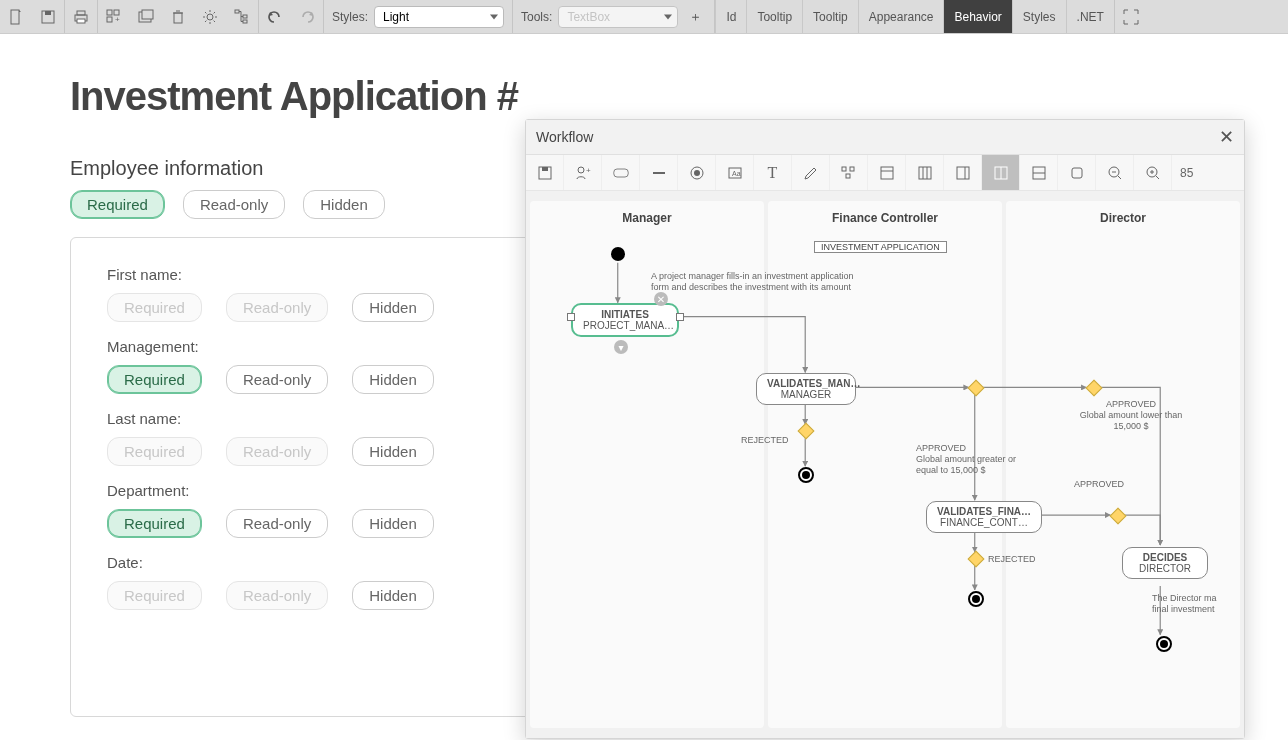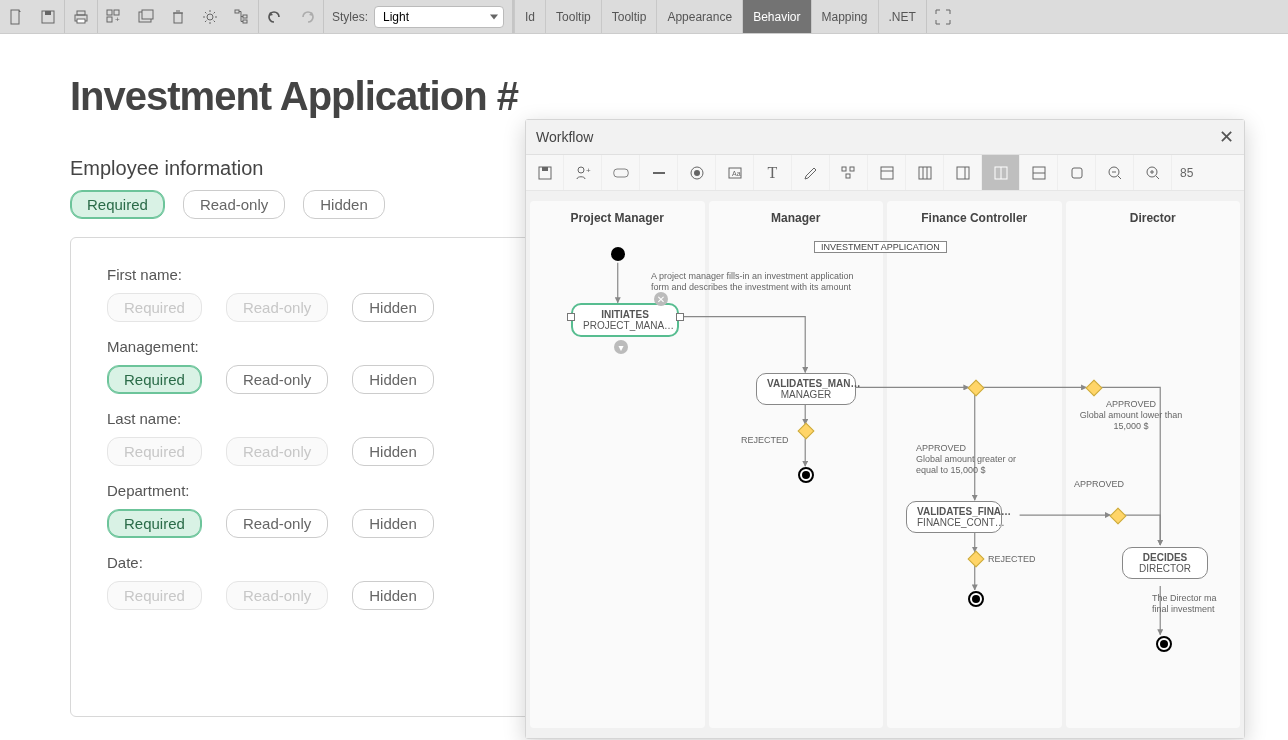--- a/index.html
+++ b/index.html
@@ -8,21 +8,21 @@
 
 .top-toolbar { height: 34px; background: #dcdcdc; display: flex; align-items: stretch; border-bottom: 1px solid #ccc; }
 .tb-iconbtn { width: 32px; display: flex; align-items: center; justify-content: center; cursor: pointer; color: #555; }
 .tb-sep { width: 1px; background: #c5c5c5; }
 .tb-group { display: flex; align-items: center; padding: 0 8px; gap: 6px; }
 .tb-label { font-size: 12px; color: #555; }
 .tb-select { background: #fff; border: 1px solid #bbb; border-radius: 4px; height: 22px; font-size: 12px; padding: 0 18px 0 8px; appearance: none; -webkit-appearance: none; position: relative; }
 .select-wrap { position: relative; display: inline-flex; align-items: center; }
 .select-caret::after { content: ""; position: absolute; right: 6px; top: 50%; transform: translateY(-50%); border-left: 4px solid transparent; border-right: 4px solid transparent; border-top: 5px solid #666; pointer-events: none; }
 .tb-tab { padding: 0 10px; display: flex; align-items: center; font-size: 12px; border-left: 1px solid #c8c8c8; cursor: pointer; color: #555; }
-.tb-tab.active { background: #737373; color: #fff; }
+.tb-tab.active { background: #404040; color: #fff; }
 
 
 .canvas { position: relative; padding: 40px 0 0 70px; }
 .form-title { font-size: 40px; font-weight: 700; color: #444; letter-spacing: -1px; }
 .section-title { font-size: 20px; color: #444; margin-top: 38px; }
 .pill-row { display: flex; gap: 18px; margin-top: 10px; }
 .pill { border: 1px solid #ccc; border-radius: 12px; background: #fff; padding: 5px 16px; font-size: 15px; color: #666; cursor: pointer; }
 .pill.sel-green { background: #d9f2e5; border-color: #6cc49a; color: #2a6b48; box-shadow: 0 0 0 1px #6cc49a inset; }
 .pill.disabled-light { color: #c7c7c7; border-color: #e5e5e5; background: #fafafa; }
 
@@ -140,28 +140,37 @@
   <div class="tb-sep"></div>
   <div class="tb-group">
     <span class="tb-label">Styles:</span>
     <span class="select-wrap select-caret">
       <select class="tb-select" style="width:130px">
         <option>Light</option>
       </select>
     </span>
   </div>
   <div class="tb-sep"></div>
+  <div class="tb-group">
+    <span class="tb-label">Tools:</span>
+    <span class="select-wrap select-caret">
+      <select class="tb-select" style="width:120px;color:#bbb" disabled="">
+        <option>TextBox</option>
+      </select>
+    </span>
+    <span class="tb-iconbtn" style="width:22px">＋</span>
+  </div>
   <div class="tb-sep"></div>
   <div id="tabhost" style="display:flex;align-items:stretch">
       <div class="tb-tab">Id</div>
       <div class="tb-tab">Tooltip</div>
       <div class="tb-tab">Tooltip</div>
       <div class="tb-tab">Appearance</div>
       <div class="tb-tab active">Behavior</div>
-      <div class="tb-tab">Mapping</div>
+      <div class="tb-tab">Styles</div>
       <div class="tb-tab">.NET</div>
     </div>
   <div class="tb-sep"></div>
   <div class="tb-iconbtn">
       <svg class="ic" viewBox="0 0 16 16">
         <path d="M1 5V1h4M15 5V1h-4M1 11v4h4M15 11v4h-4" stroke="#666" fill="none"></path>
       </svg>
     </div>
 </div>
 
@@ -323,23 +332,20 @@
             <circle cx="7" cy="7" r="5" fill="none" stroke="#666"></circle>
             <line x1="11" y1="11" x2="14" y2="14" stroke="#666"></line>
             <line x1="5" y1="7" x2="9" y2="7" stroke="#666"></line>
             <line x1="7" y1="5" x2="7" y2="9" stroke="#666"></line>
           </svg>
         </div>
       <div class="wf-zoom">85</div>
     </div>
 
     <div class="wf-body">
-      <div class="lane">
-          <div class="lane-title">Project Manager</div>
-        </div>
       <div class="lane">
           <div class="lane-title">Manager</div>
         </div>
       <div class="lane">
           <div class="lane-title">Finance Controller</div>
         </div>
       <div class="lane">
           <div class="lane-title">Director</div>
         </div>
 
@@ -388,21 +394,21 @@
         <div class="wf-end" style="left:272px;top:276px"></div>
 
         <div class="wf-diamond" style="left:444px;top:191px"></div>
         <div class="wf-text" style="left:390px;top:252px;width:110px;white-space:pre-line">APPROVED
 Global amount greater or equal to 15,000 $</div>
 
         <div class="wf-diamond" style="left:562px;top:191px"></div>
         <div class="wf-text" style="left:545px;top:208px;width:120px;white-space:pre-line;text-align:center">APPROVED
 Global amount lower than 15,000 $</div>
 
-        <div class="wf-node" style="left:380px;top:310px;width:96px">
+        <div class="wf-node" style="left:400px;top:310px;width:116px">
           <div class="n-title">VALIDATES_FINA…</div>
           <div>FINANCE_CONT…</div>
         </div>
         <div class="wf-diamond" style="left:444px;top:362px"></div>
         <div class="wf-text" style="left:462px;top:363px">REJECTED</div>
         <div class="wf-end" style="left:442px;top:400px"></div>
 
         <div class="wf-diamond" style="left:586px;top:319px"></div>
         <div class="wf-text" style="left:548px;top:288px">APPROVED</div>
 

